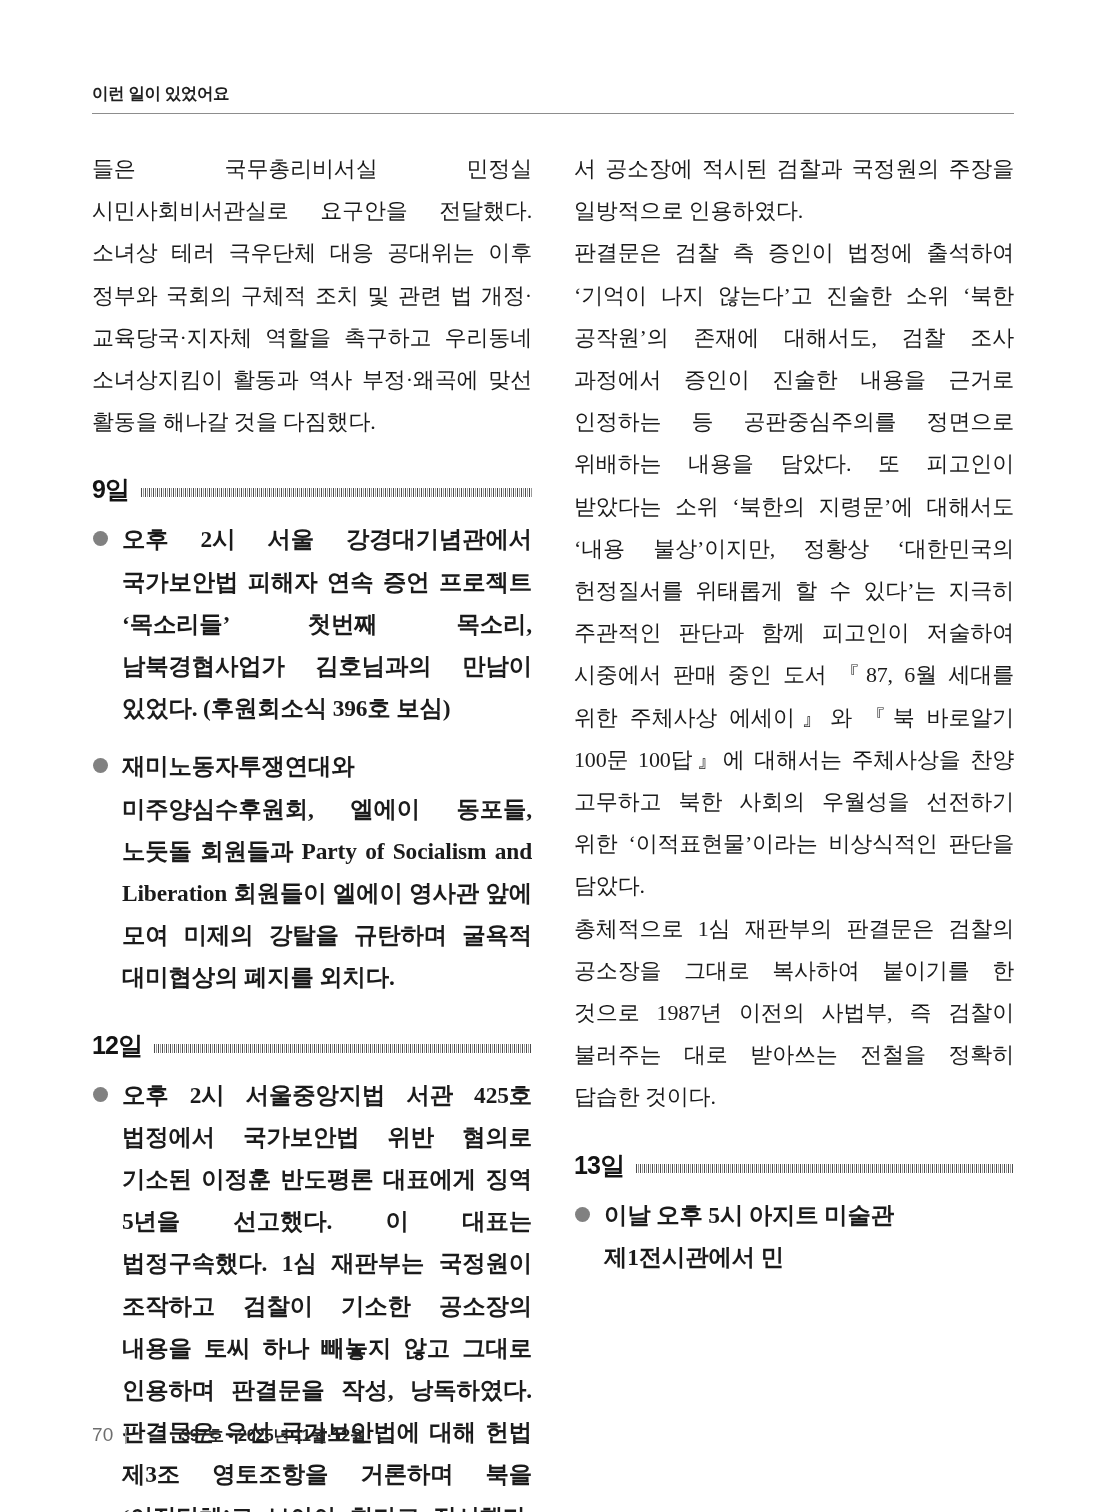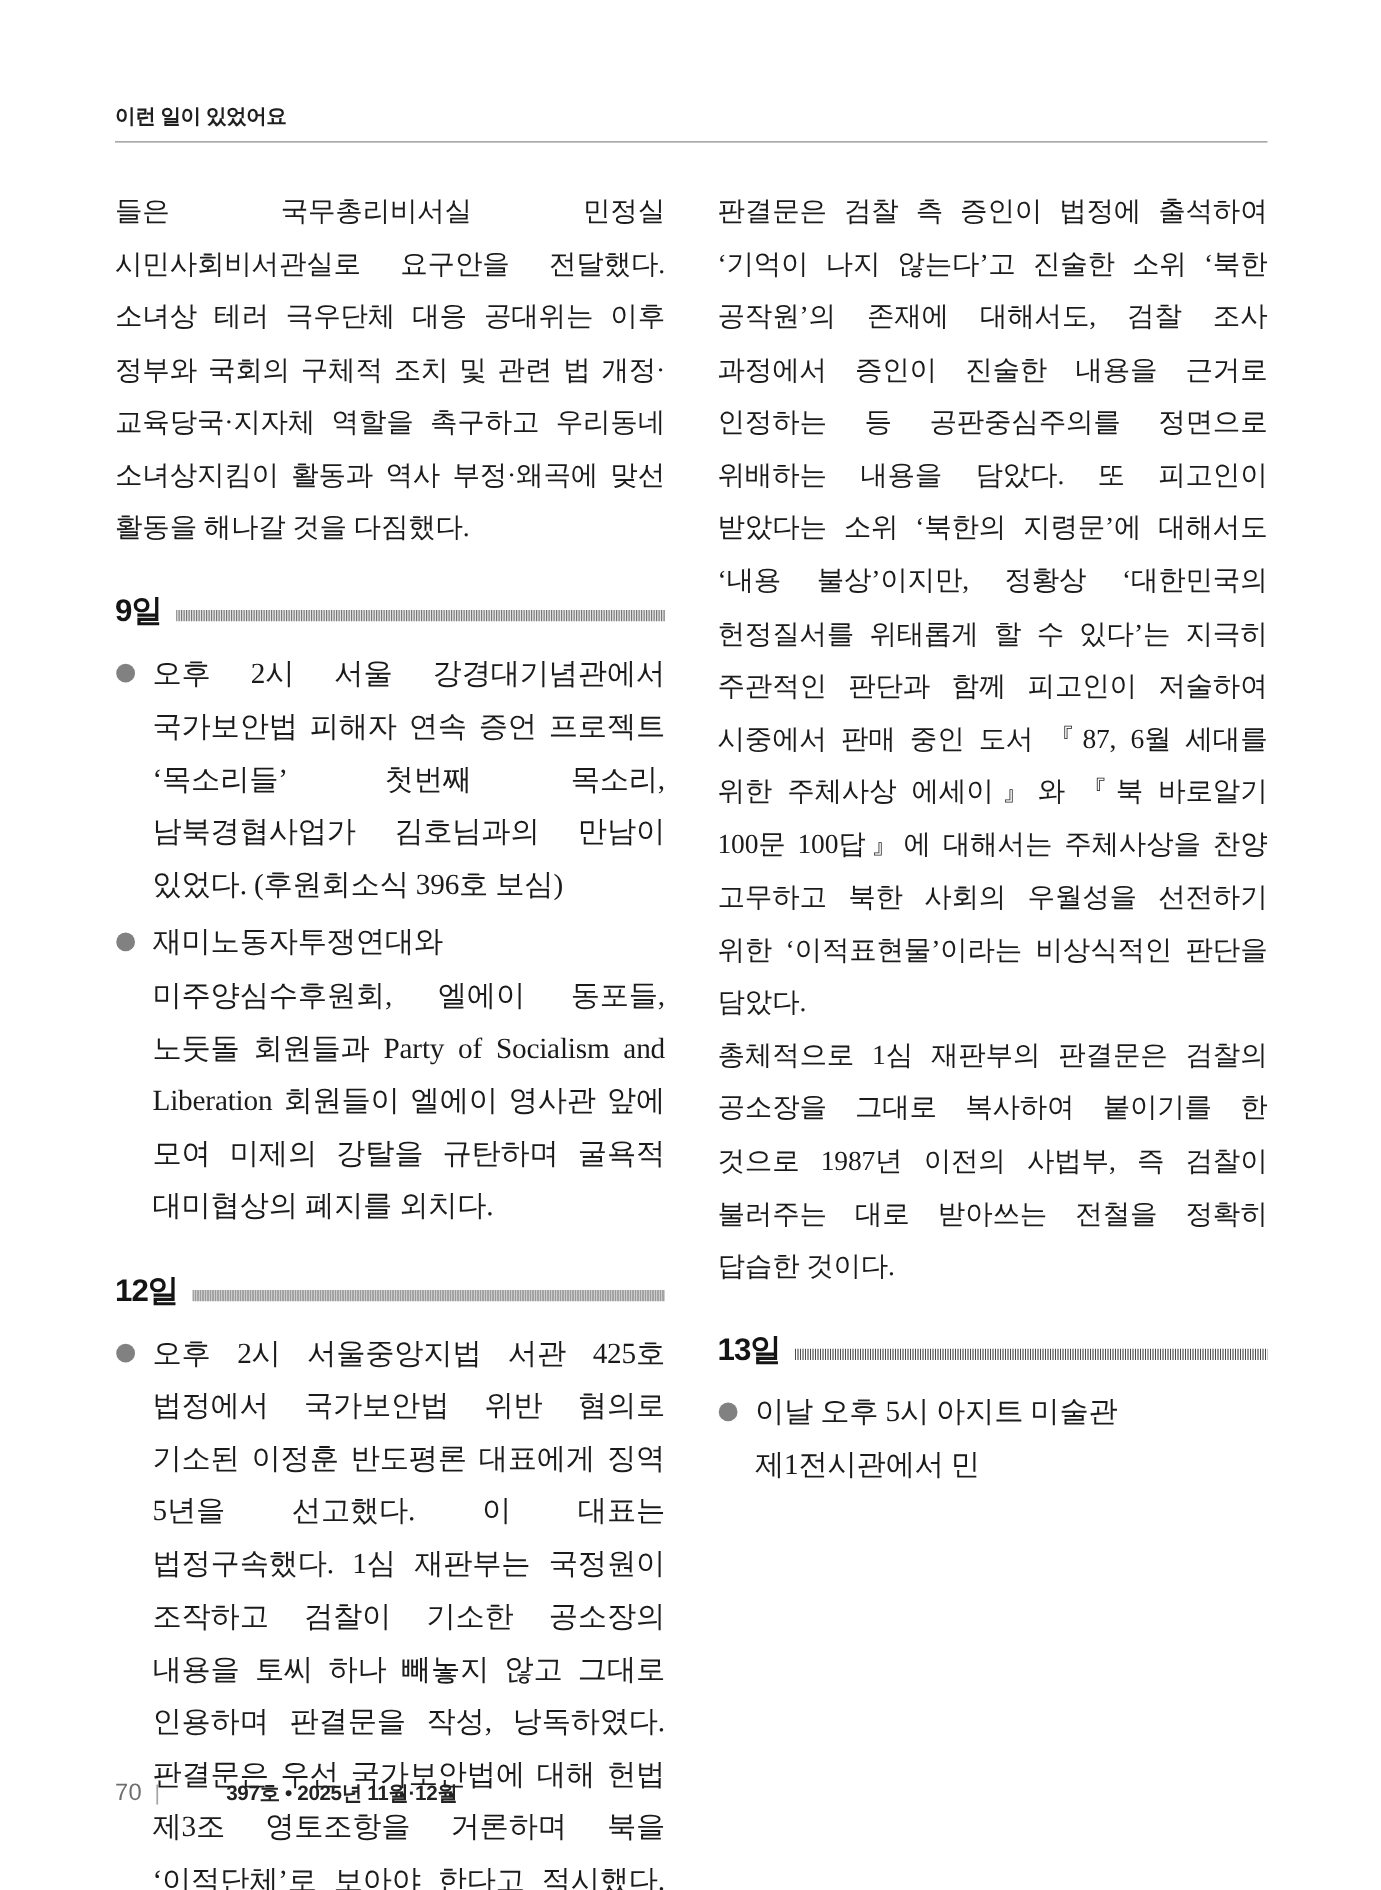--- a/index.html
+++ b/index.html
@@ -109,22 +109,23 @@
   
   ul.bullets {
     margin: 0;
     padding: 0;
     list-style: none;
   }
   li.bullet-item {
     position: relative;
     padding-left: 30px;
     margin: 0 0 0 0;
-  }
-  li.bullet-item + li.bullet-item { margin-top: 4px; }
+    font-weight: bold;
+  }
+  li.bullet-item + li.bullet-item { margin-top: 16px; }
   .bullet-dot {
     position: absolute;
     left: 1px;
     top: 13px;
     width: 15px;
     height: 15px;
     border-radius: 50%;
     background: #818181;
   }
   .bullet-text {
@@ -205,20 +206,21 @@
         <li class="bullet-item">
           <span class="bullet-dot"></span>
           <span class="bullet-text">오후 2시 서울중앙지법 서관 425호 법정에서 국가보안법 위반 혐의로 기소된 이정훈 반도평론 대표에게 징역 5년을 선고했다. 이 대표는 법정구속했다. 1심 재판부는 국정원이 조작하고 검찰이 기소한 공소장의 내용을 토씨 하나 빼놓지 않고 그대로 인용하며 판결문을 작성, 낭독하였다. 판결문은 우선 국가보안법에 대해 헌법 제3조 영토조항을 거론하며 북을 ‘이적단체’로 보아야 한다고 적시했다. 또 그간 1심 법정에서 변호인들과 피고인이 검찰과 다툰 내용을 모두 탄핵하면</span>
         </li>
       </ul>
 
     </div>
 
     <div class="col col-right">
 
+      <p class="body-par">서 공소장에 적시된 검찰과 국정원의 주장을 일방적으로 인용하였다.</p>
       <p class="body-par">판결문은 검찰 측 증인이 법정에 출석하여 ‘기억이 나지 않는다’고 진술한 소위 ‘북한 공작원’의 존재에 대해서도, 검찰 조사 과정에서 증인이 진술한 내용을 근거로 인정하는 등 공판중심주의를 정면으로 위배하는 내용을 담았다. 또 피고인이 받았다는 소위 ‘북한의 지령문’에 대해서도 ‘내용 불상’이지만, 정황상 ‘대한민국의 헌정질서를 위태롭게 할 수 있다’는 지극히 주관적인 판단과 함께 피고인이 저술하여 시중에서 판매 중인 도서 『87, 6월 세대를 위한 주체사상 에세이』와 『북 바로알기 100문 100답』에 대해서는 주체사상을 찬양 고무하고 북한 사회의 우월성을 선전하기 위한 ‘이적표현물’이라는 비상식적인 판단을 담았다.</p>
       <p class="body-par">총체적으로 1심 재판부의 판결문은 검찰의 공소장을 그대로 복사하여 붙이기를 한 것으로 1987년 이전의 사법부, 즉 검찰이 불러주는 대로 받아쓰는 전철을 정확히 답습한 것이다.</p>
 
       <div class="day-head">
         <span class="day-head-label">13일</span>
         <span class="day-head-rule"></span>
       </div>
       <ul class="bullets">
         <li class="bullet-item">
           <span class="bullet-dot"></span>

